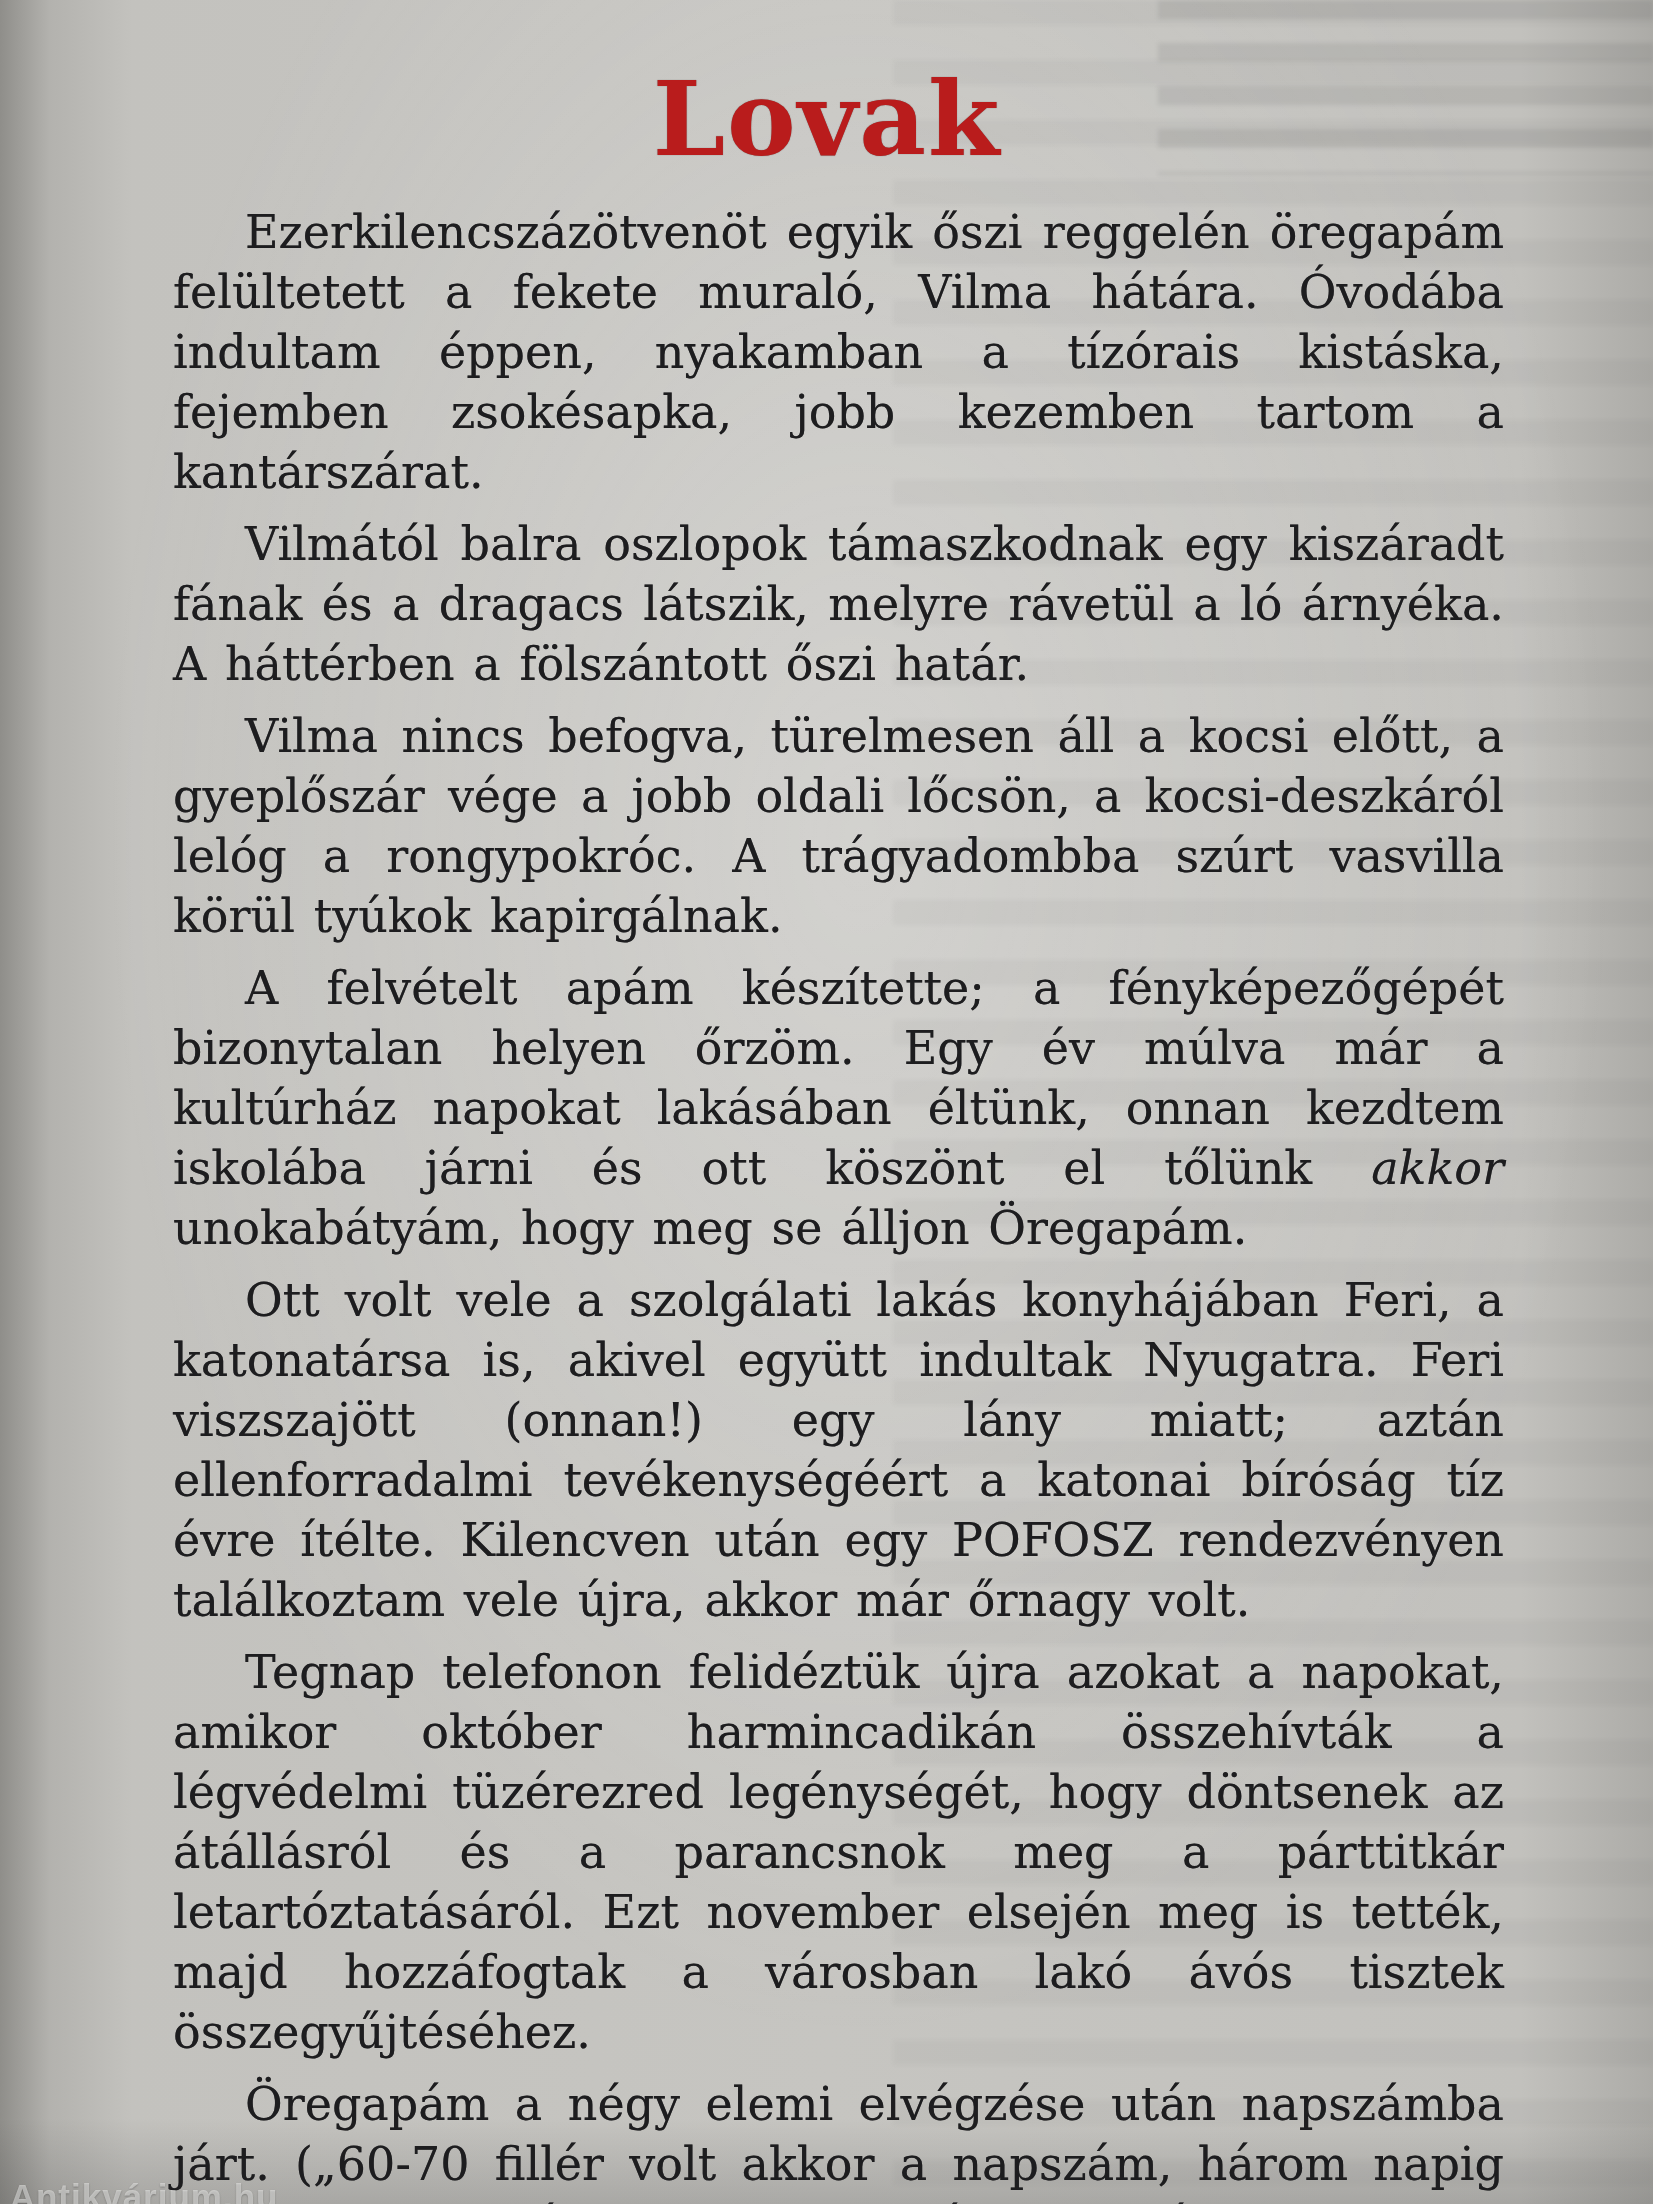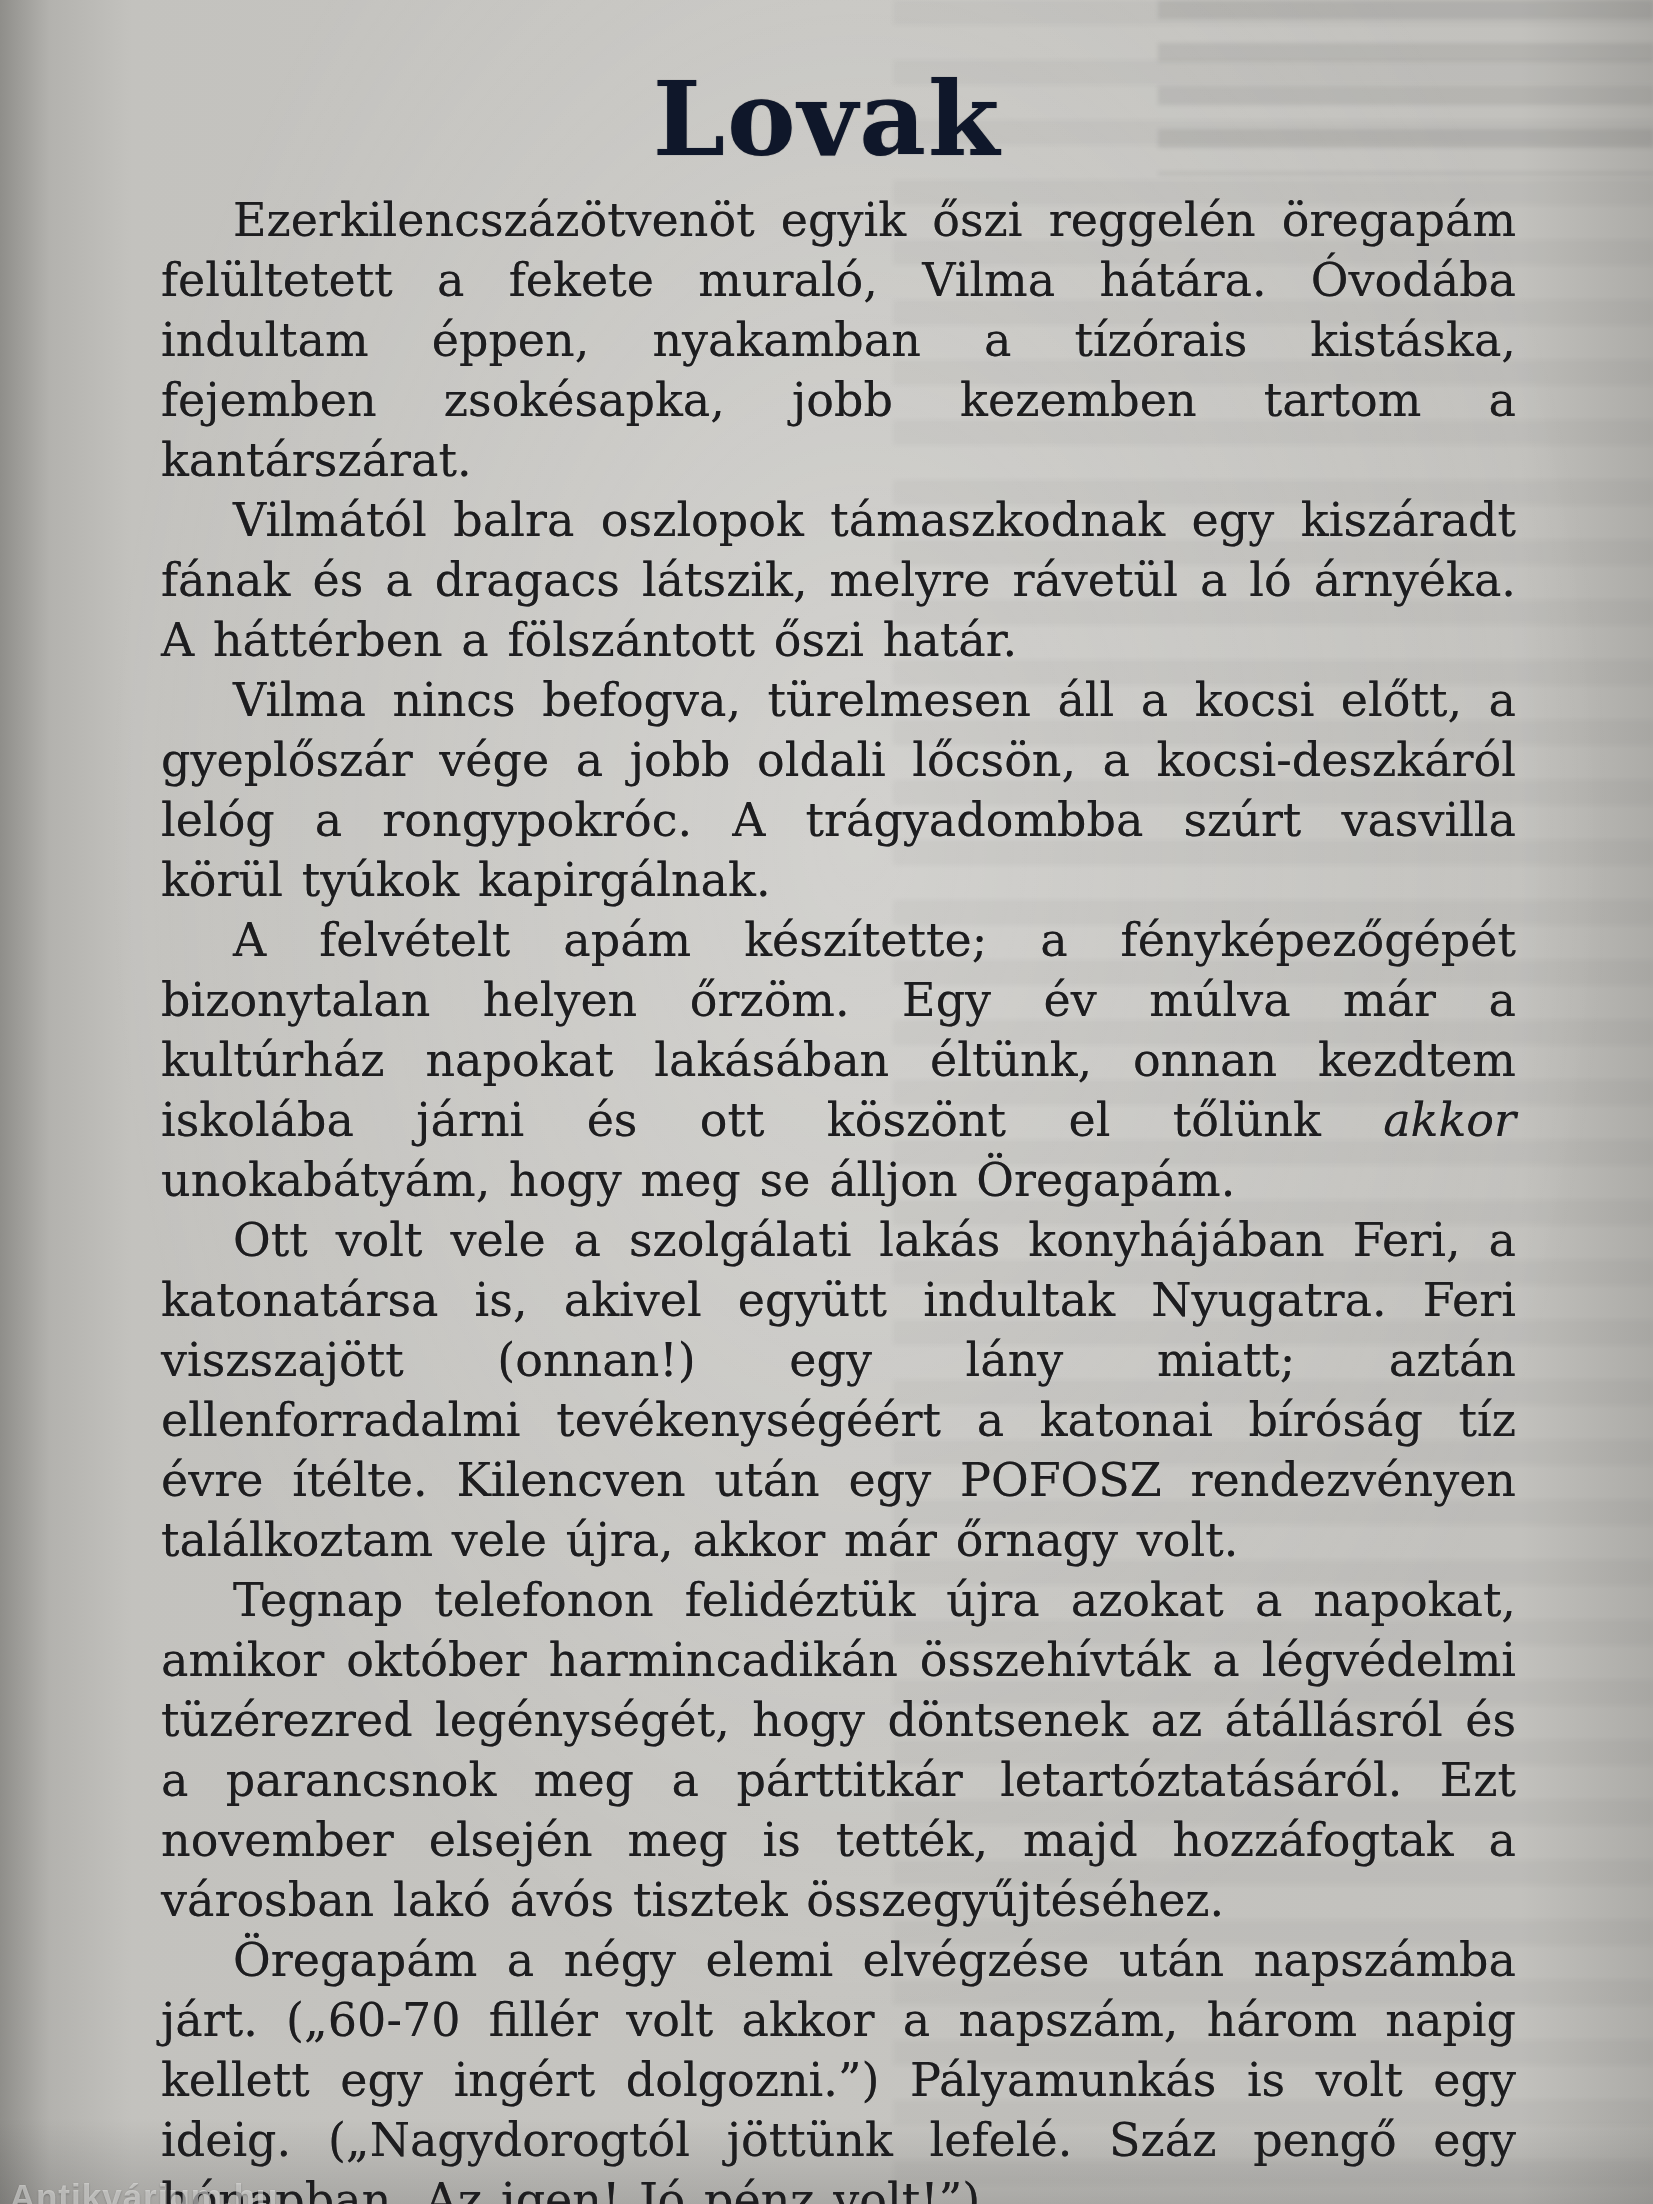--- a/index.html
+++ b/index.html
@@ -61,38 +61,38 @@
   .page-title {
     position: absolute;
     top: -3.9px;
     left: 0;
     width: 100%;
     text-align: center;
     font-size: 103px;
     line-height: 1.05;
     font-weight: 600;
     letter-spacing: 1.9px;
-    color: #0f172a;
+    color: #b91c1c;
     text-shadow: 0 0 1px rgba(20,20,20,0.55);
   }
 
   .text-block {
     position: absolute;
     top: 190px;
     left: 161px;
     right: 138px;
     color: #1d1d1f;
     font-size: 46px;
     line-height: 60px;
     text-align: justify;
     text-shadow: 0 0 0.6px rgba(25,25,28,0.6);
     word-spacing: 0.09em;
   }
   .text-block p {
-    margin: 0;
+    margin: 12px;
     padding: 0;
     text-indent: 72px;
   }
   .text-block em {
     font-style: italic;
   }
 
   .watermark {
     position: absolute;
     left: 9.7px;

